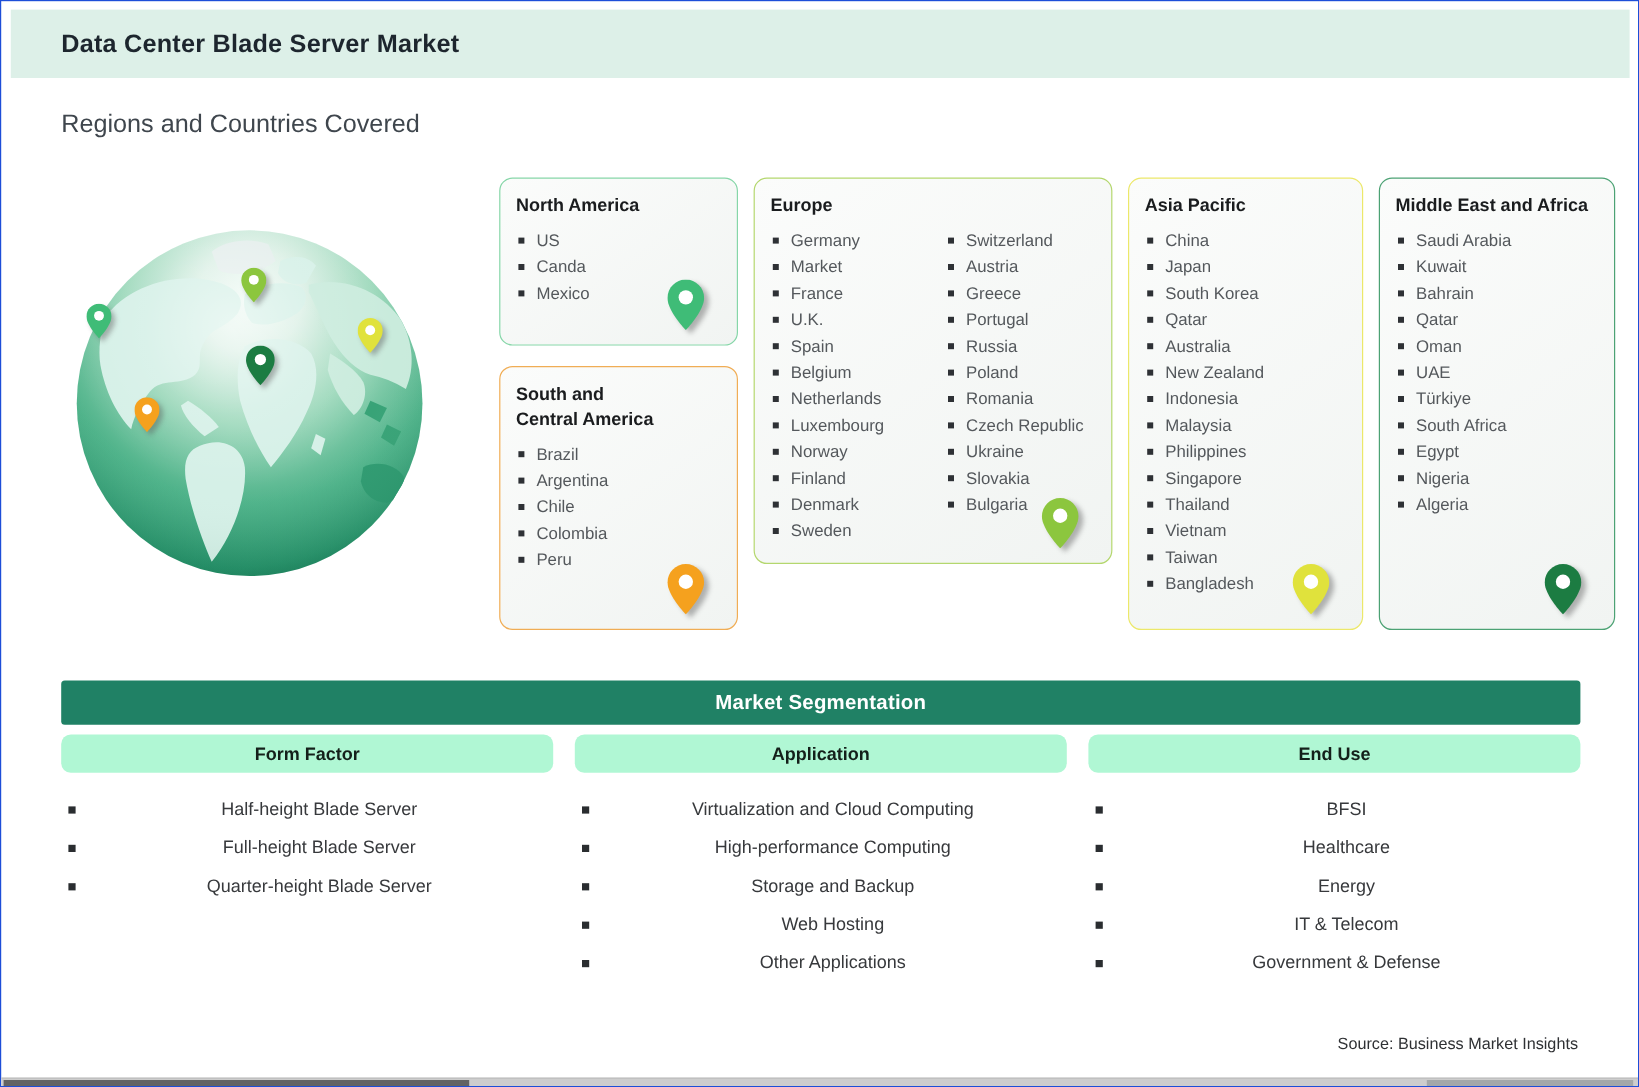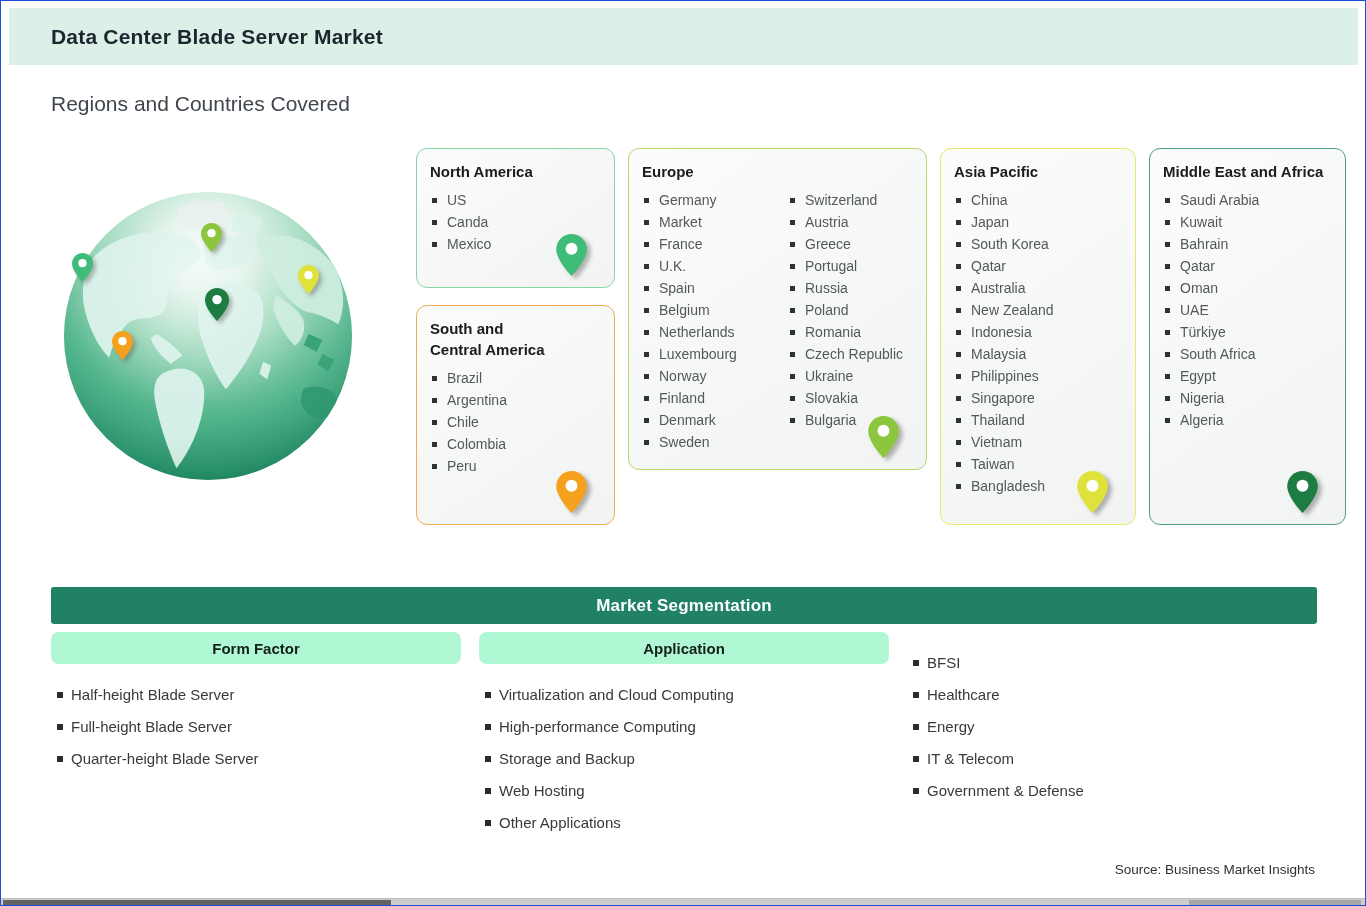--- a/index.html
+++ b/index.html
@@ -56,27 +56,27 @@
   .card-sca { width:199px; height:220px; border-color:#f0ad55; }
   .card-eu  { width:299px; height:322px; border-color:#b4d76e; }
   .card-ap  { width:196px; height:377px; border-color:#ece86a; }
   .card-mea { width:197px; height:377px; border-color:#4ca274; }
   .eu-cols { display:flex; }
   .eu-cols ul:first-child { width:146px; }
 
   .card-pin { position:absolute; right:27px; bottom:7px; filter: drop-shadow(4px 3px 2px rgba(90,90,90,.45)); }
 
   
-  .segmentation { position: absolute; left: 50px; top: 586px; width: 1266px; }
+  .segmentation { position: absolute; left: 50px; top: 566px; width: 1266px; }
   .seg-bar {
     height: 37px; background: #208165; border-radius: 3px;
     display: flex; align-items: center; justify-content: center;
     color: #ffffff; font-size: 17px; font-weight: bold; letter-spacing: .2px;
   }
-  .seg-cols { display: flex; gap: 18px; margin-top: 8px; }
+  .seg-cols { display: flex; gap: 18px; margin-top: 8px; text-align: center; }
   .seg-col { width: 410px; }
   .seg-head {
     height: 32px; background: #b0f7d4; border-radius: 8px;
     display: flex; align-items: center; justify-content: center;
     font-size: 15px; font-weight: bold; color: #14201a;
   }
   .seg-list { list-style: none; margin-top: 21px; padding-left: 6px; }
   .seg-list li { font-size: 15px; color: #37393c; line-height: 20px; margin-bottom: 12px; padding-left: 14px; position: relative; }
   .seg-list li::before { content:""; position:absolute; left:0; top:7px; width:6px; height:6px; background:#2a2d30; }
 
@@ -313,20 +313,21 @@
         <div class="seg-head">Application</div>
         <ul class="seg-list">
             <li>Virtualization and Cloud Computing</li>
             <li>High-performance Computing</li>
             <li>Storage and Backup</li>
             <li>Web Hosting</li>
             <li>Other Applications</li>
           </ul>
       </div>
       <div class="seg-col">
+        <div class="seg-head">End Use</div>
         <ul class="seg-list">
             <li>BFSI</li>
             <li>Healthcare</li>
             <li>Energy</li>
             <li>IT &amp; Telecom</li>
             <li>Government &amp; Defense</li>
           </ul>
       </div>
     </div>
   </div>

